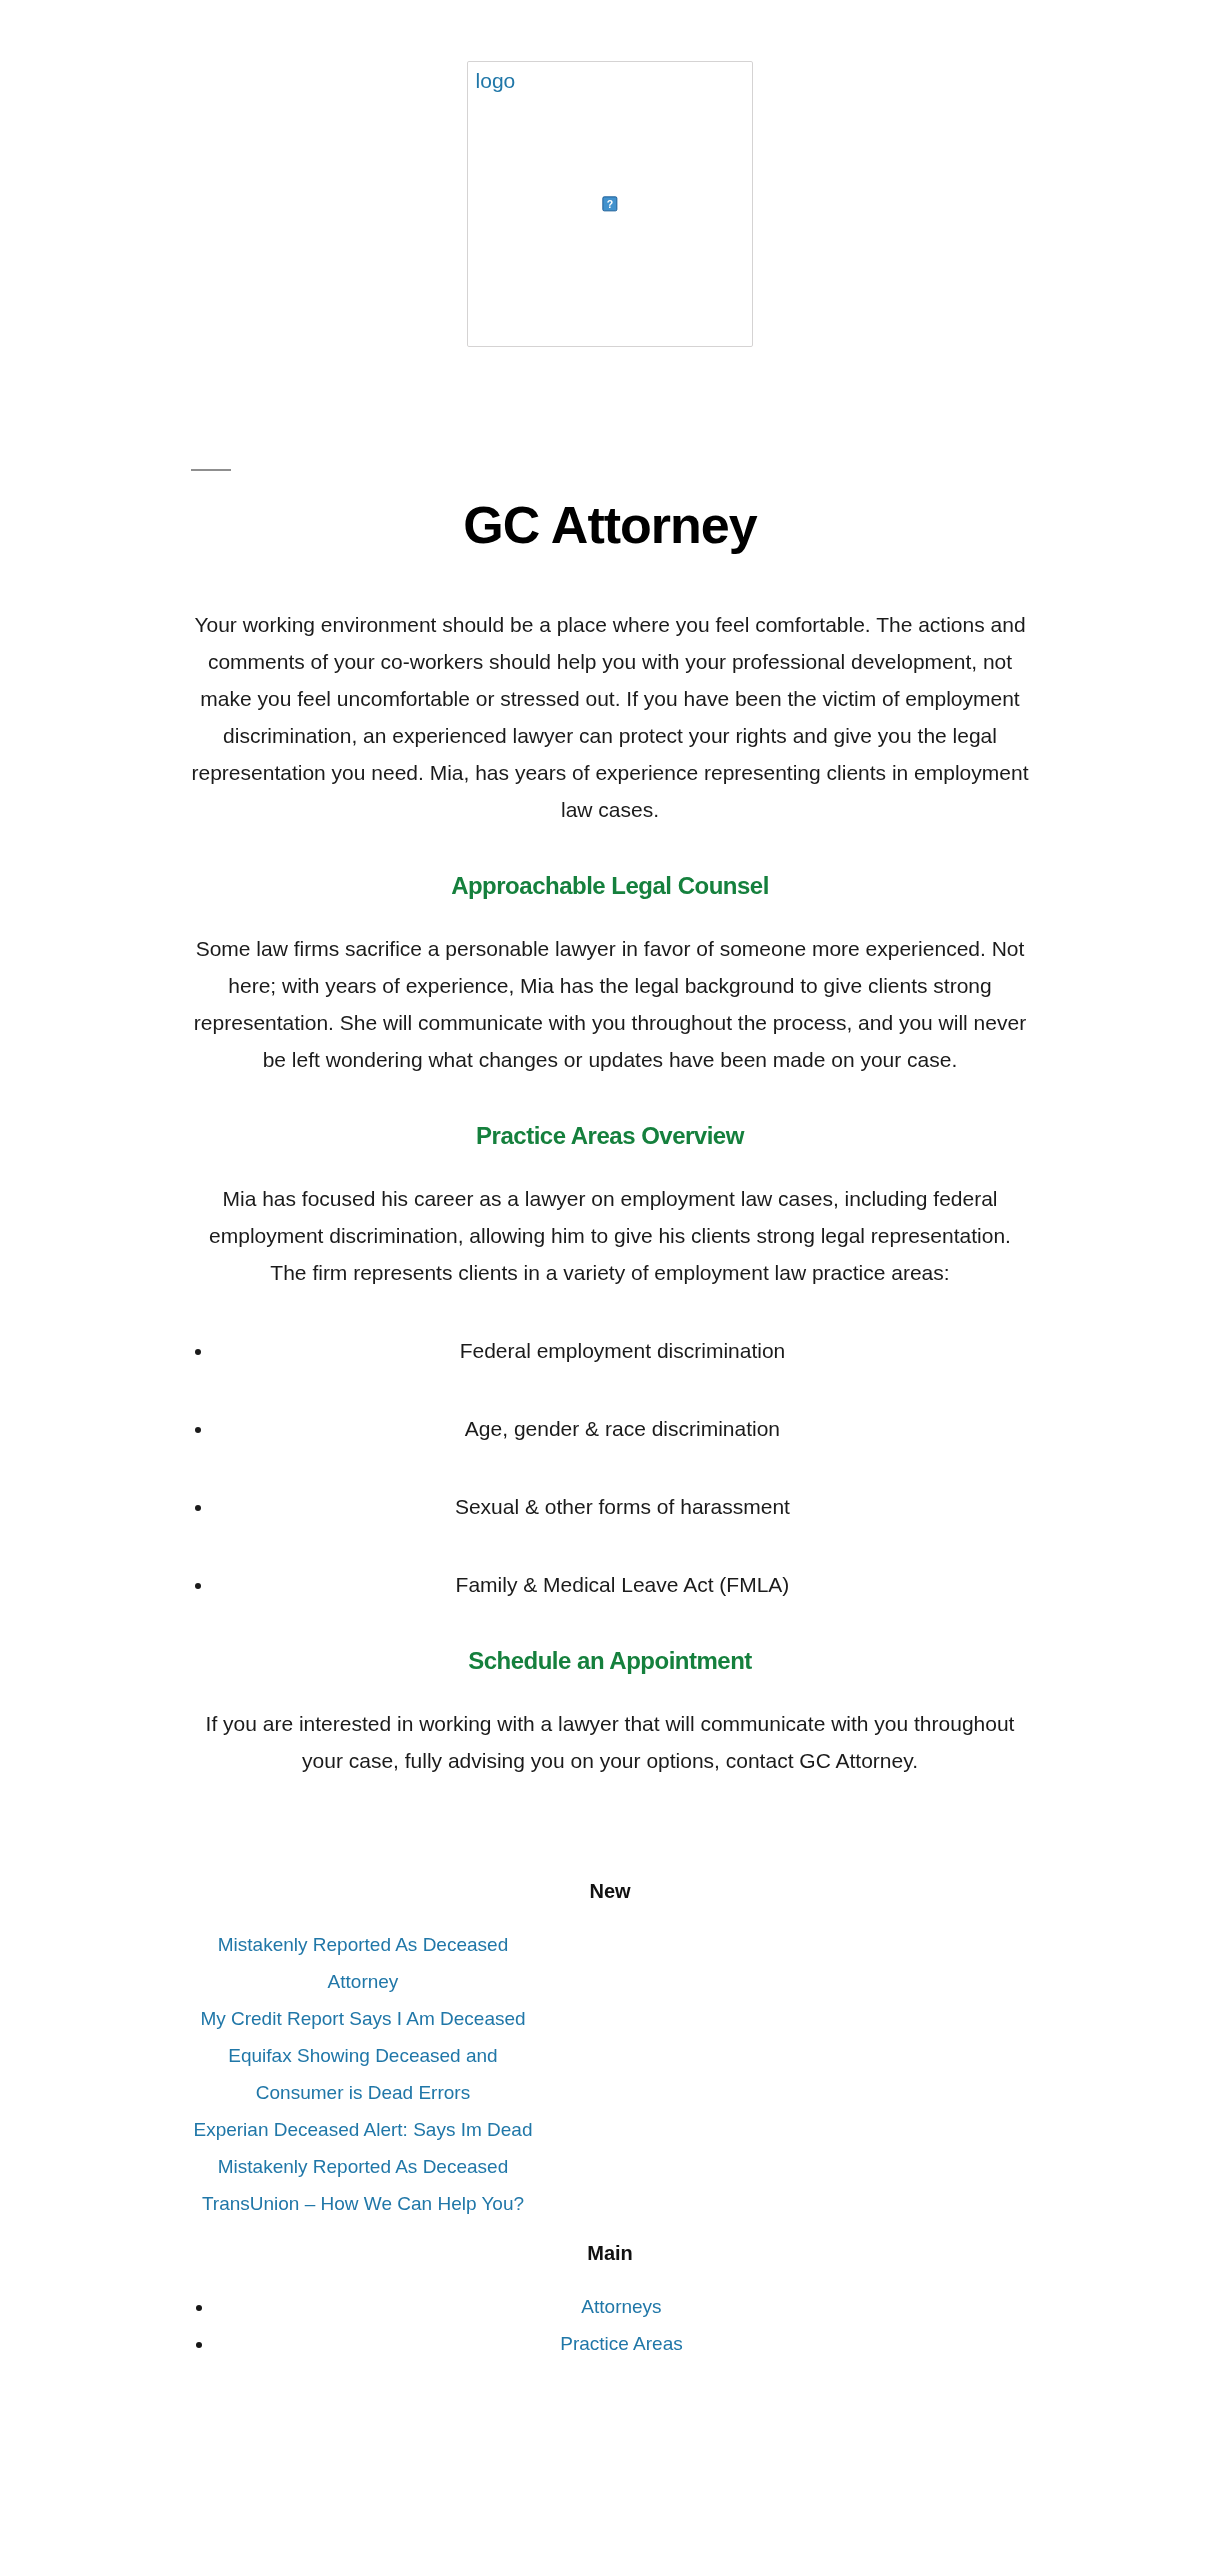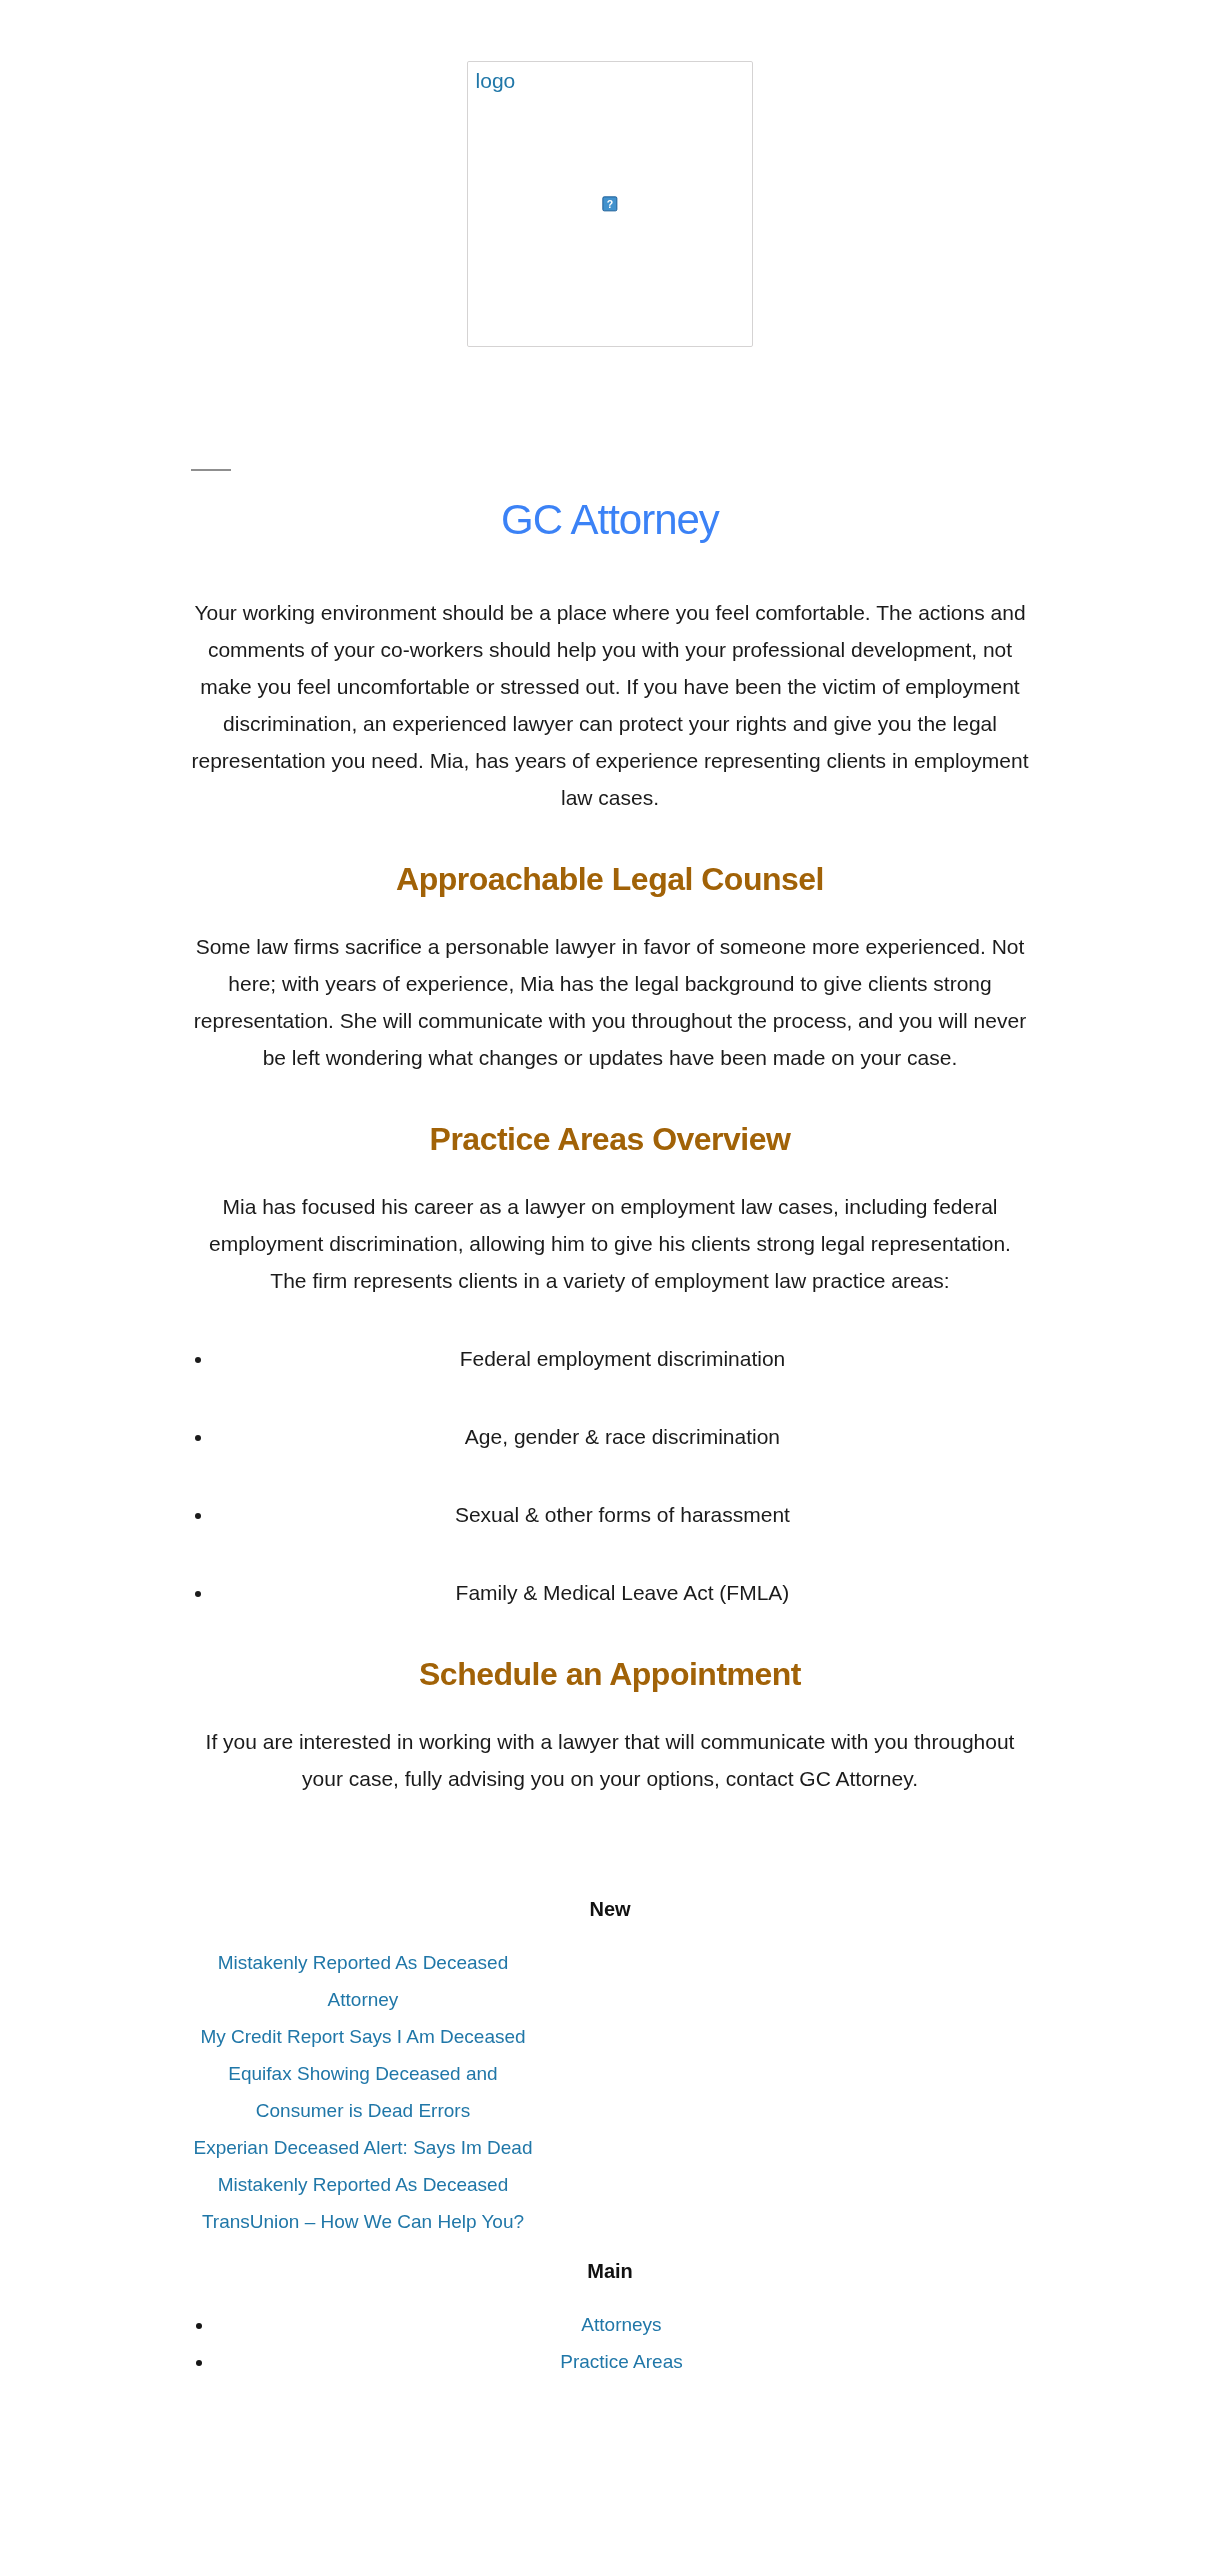--- a/index.html
+++ b/index.html
@@ -40,27 +40,27 @@
     border-radius: 1.9px;
     color: #ffffff;
     font-size: 10.5px; font-weight: bold;
     display: flex; align-items: center; justify-content: center;
   }
 
   
   .container { width: 839px; margin: 0 auto; }
   .title-rule { width: 40px; height: 1.9px; background: #8f8f8f; margin: 122px 0 0 0; }
   h1 {
-    font-size: 42px; font-weight: normal; letter-spacing: -1px;
-    line-height: 1.15; color: #3b82f6;
+    font-size: 52px; font-weight: bold; letter-spacing: -1px;
+    line-height: 1.15; color: #000000;
     margin: 25px 0 50px 0;
   }
   h2 {
-    font-size: 32px; font-weight: bold; letter-spacing: -0.5px;
-    line-height: 1.25; color: #a16207;
+    font-size: 24px; font-weight: bold; letter-spacing: -0.5px;
+    line-height: 1.25; color: #15803d;
     margin: 43px 0 29px 0;
   }
   p { font-size: 21px; line-height: 37px; margin: 0 0 29px 0; color: #1b1b1b; }
   ul.content-list {
     margin: 29px 0; padding-left: 23px;
     font-size: 21px; line-height: 37px; color: #1b1b1b;
   }
   ul.content-list li { padding-left: 1.9px; margin-top: 41px; }
 
   

